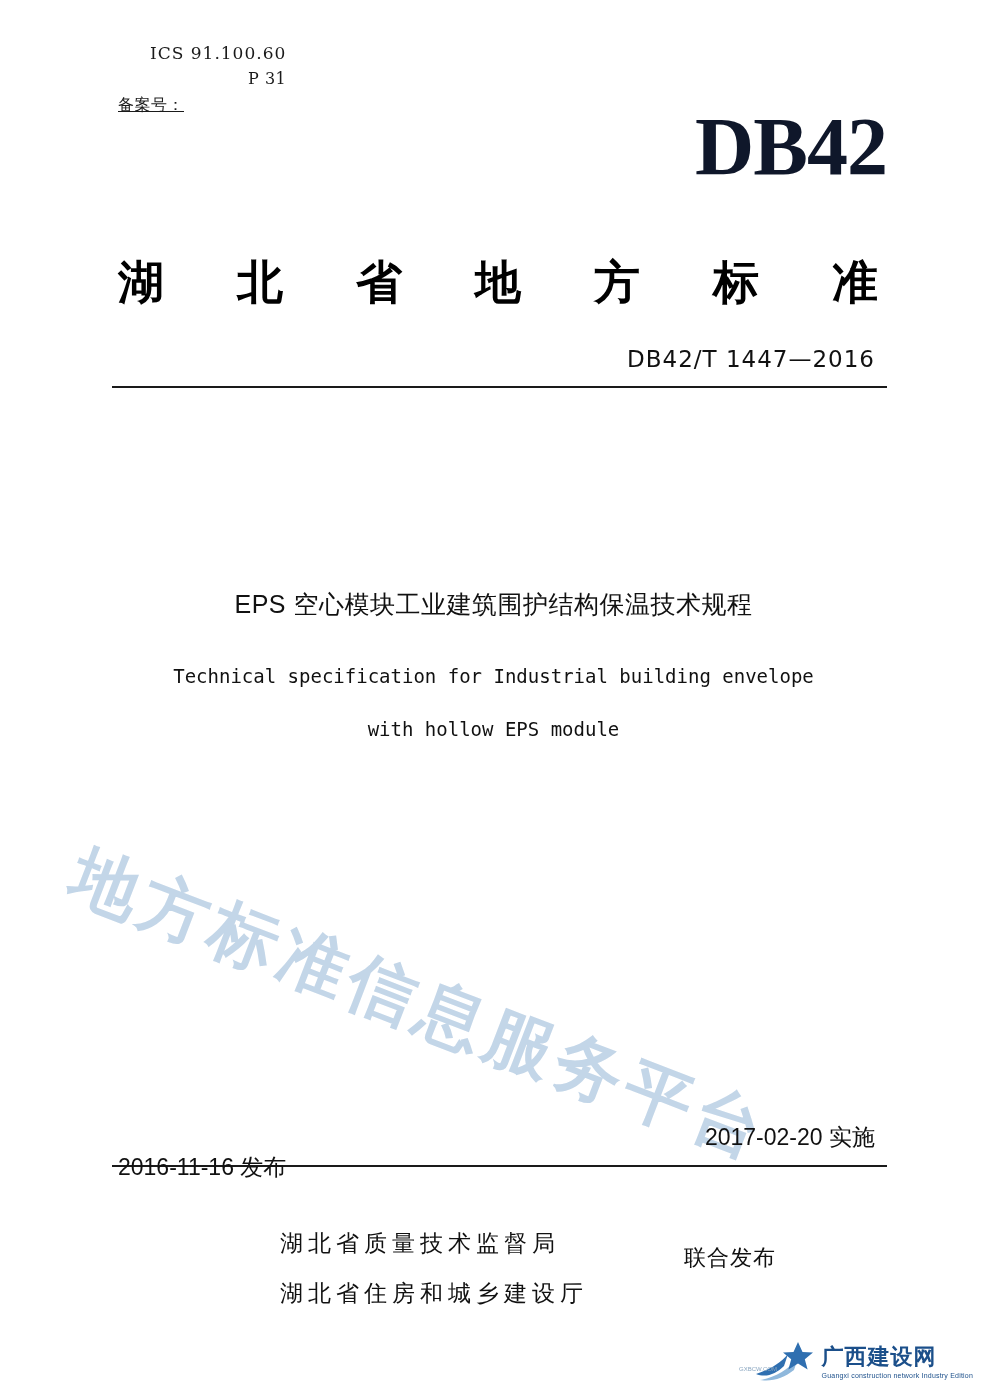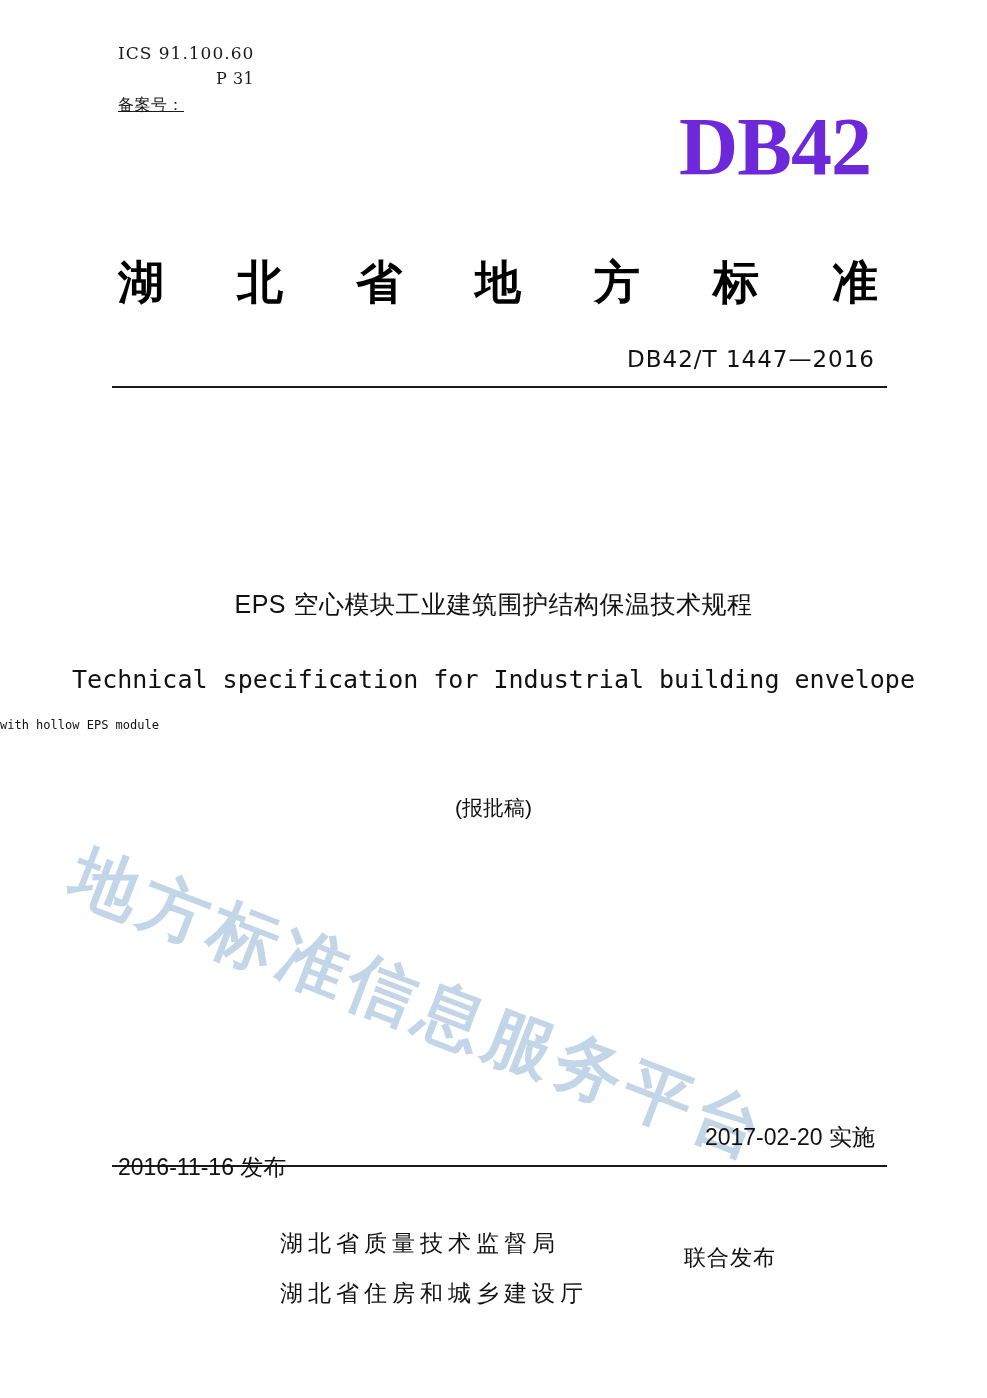--- a/index.html
+++ b/index.html
@@ -28,43 +28,44 @@
     font-family: "Liberation Serif", serif;
     font-size: 18px;
     line-height: 26px;
     color: #1a1a1a;
     letter-spacing: 0.5px;
   }
   .hdr .ics {
     font-family: "DejaVu Serif", serif;
     font-size: 17px;
     letter-spacing: 1px;
+    margin-left: 32px;
   }
   .hdr .pnum {
     font-family: "DejaVu Serif", serif;
     font-size: 16px;
     text-align: right;
   }
   .hdr .filing {
     font-size: 16px;
     font-family: "Liberation Sans", sans-serif;
     text-decoration: underline;
   }
 
   
   .db-mark {
     position: absolute;
-    right: 116px;
+    right: 100px;
     top: 104px;
     font-family: "Liberation Serif", serif;
     font-weight: bold;
     font-size: 82px;
     line-height: 86px;
     letter-spacing: -1px;
-    color: #6d28d9;
+    color: #0f172a;
   }
 
   
   .prov {
     position: absolute;
     left: 118px;
     top: 252px;
     width: 760px;
     font-family: "Liberation Sans", sans-serif;
     font-size: 46px;
@@ -116,32 +117,32 @@
     letter-spacing: 0.5px;
     color: #111111;
   }
   .title-en1 {
     position: absolute;
     left: 0;
     right: 0;
     top: 665px;
     text-align: center;
     font-family: "DejaVu Sans Mono", monospace;
-    font-size: 25px;
+    font-size: 19px;
     letter-spacing: 0px;
     color: #111111;
   }
   .title-en2 {
     position: absolute;
     left: 0;
     right: 0;
     top: 718px;
-    text-align: left;
+    text-align: center;
     font-family: "DejaVu Sans Mono", monospace;
-    font-size: 12px;
+    font-size: 19px;
     letter-spacing: 0px;
     color: #111111;
   }
   .draft-note {
     position: absolute;
     left: 0;
     right: 0;
     top: 794px;
     text-align: center;
     font-family: "Liberation Sans", sans-serif;
@@ -274,29 +275,42 @@
     <span>准</span>
   </div>
 
   <div class="std-no">DB42/T 1447—2016</div>
 
   <div class="rule-top"></div>
 
   <div class="title-cn">EPS 空心模块工业建筑围护结构保温技术规程</div>
   <div class="title-en1">Technical specification for Industrial building envelope</div>
   <div class="title-en2">with hollow EPS module</div>
-  <div class="draft-note">(报批稿)</div>
 
   <div class="watermark">地方标准信息服务平台</div>
 
   <div class="rule-bottom"></div>
 
   <div class="date-left">2016-11-16 发布</div>
   <div class="date-right">2017-02-20 实施</div>
 
   <div class="issuers">
     <div>湖北省质量技术监督局</div>
     <div>湖北省住房和城乡建设厅</div>
   </div>
   <div class="joint">联合发布</div>
 
+  <div class="footer-logo">
+    <div class="star">
+      <svg width="60" height="44" viewBox="0 0 60 44" xmlns="http://www.w3.org/2000/svg">
+        <path d="M2 34 C 14 30, 26 24, 34 14 L 30 26 C 22 34, 12 38, 2 34 Z" fill="#2f6fb0"></path>
+        <path d="M6 40 C 20 38, 34 30, 44 18 L 40 30 C 30 38, 18 42, 6 40 Z" fill="#8fb8dc"></path>
+        <polygon points="44,2 48.5,12 59,12.6 50.8,19.2 53.6,29.4 44,23.6 34.4,29.4 37.2,19.2 29,12.6 39.5,12" fill="#2f6fb0"></polygon>
+      </svg>
+    </div>
+    <div class="brand-text">
+      <span class="brand-cn">广西建设网</span>
+      <span class="brand-en">Guangxi construction network Industry Edition</span>
+    </div>
+    <span class="tiny-tag">GXBCW.COM</span>
+  </div>
 
 </div>
 
 </body></html>

